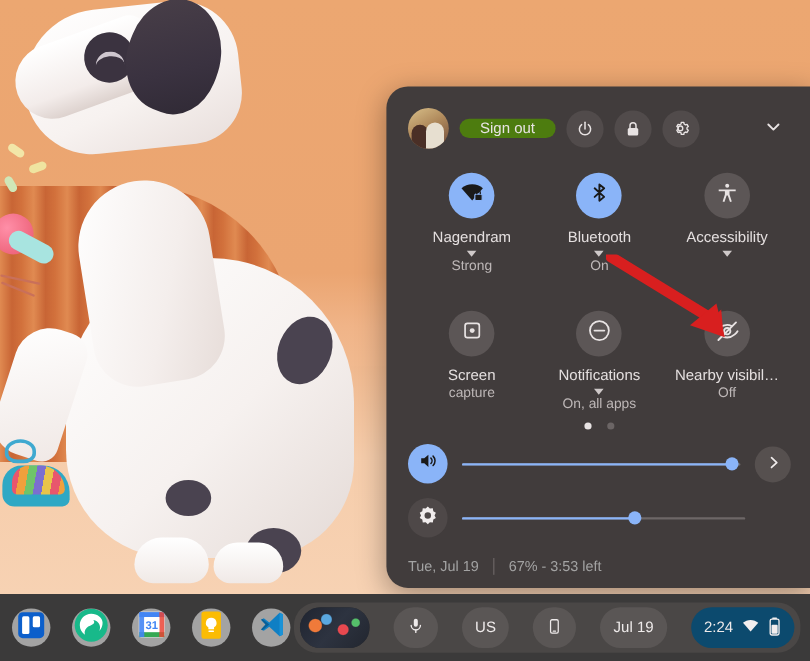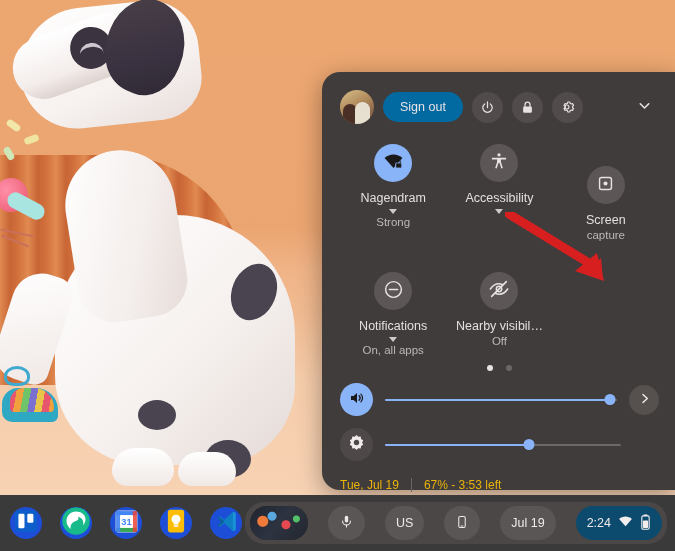--- a/index.html
+++ b/index.html
@@ -212,24 +212,24 @@
   }
   .avatar::after {
     content: "";
     position: absolute;
     right: 4px; bottom: 0;
     width: 15px; height: 22px;
     background: #e7dfd0;
     border-radius: 8px 8px 0 0;
   }
   .signout-btn {
-    height: 30px;
+    height: 16px;
     padding: 0 17px;
     border-radius: 16px;
-    background: #0369a1;
+    background: #4d7c0f;
     color: #e8e3e3;
     font-size: 12.5px;
     display: flex;
     align-items: center;
     border: none;
     cursor: pointer;
     font-family: "Liberation Sans", sans-serif;
   }
   .icon-btn {
     width: 31px; height: 31px;
@@ -378,21 +378,21 @@
     flex: 0 0 auto;
   }
 
   
   .qs-footer {
     display: flex;
     align-items: center;
     gap: 12px;
     margin-top: 17px;
     font-size: 12px;
-    color: #eab308;
+    color: #a3a3a3;
   }
   .footer-sep {
     width: 1px; height: 14px;
     background: #6b6565;
   }
 
   
   #arrow-annotation {
     position: absolute;
     left: 505px; top: 212px;
@@ -411,21 +411,21 @@
   }
   .shelf-apps {
     display: flex;
     align-items: center;
     gap: 18px;
     margin-left: 10px;
   }
   .app-icon {
     width: 32px; height: 32px;
     border-radius: 50%;
-    background: #1d4ed8;
+    background: #a3a3a3;
     display: flex;
     align-items: center;
     justify-content: center;
     overflow: hidden;
     cursor: pointer;
     flex: 0 0 auto;
   }
   .status-area {
     margin-left: auto;
     margin-right: 8px;
@@ -558,20 +558,34 @@
             </svg>
           </span>
         </div>
         <div class="tile-label-row">
           <span class="tile-label">Nagendram</span>
           <span class="caret"></span>
         </div>
         <div class="tile-sub">Strong</div>
       </div>
 
+      <div class="tile">
+        <div class="tile-circle on">
+          <span>
+            <svg width="19" height="19" viewBox="0 0 24 24" fill="none" stroke="#1a1a1a" stroke-width="2" stroke-linejoin="round" stroke-linecap="round">
+              <path d="M7 7.5l10 9-5 4V3.5l5 4-10 9"></path>
+            </svg>
+          </span>
+        </div>
+        <div class="tile-label-row">
+          <span class="tile-label">Bluetooth</span>
+          <span class="caret"></span>
+        </div>
+        <div class="tile-sub">On</div>
+      </div>
 
       <div class="tile">
         <div class="tile-circle off">
           <span>
             <svg width="20" height="20" viewBox="0 0 24 24" fill="#e8e3e3">
               <circle cx="12" cy="4.6" r="2"></circle>
               <path d="M3.5 8.2h17v1.9h-6.2v3.1l2.3 7.1-1.8.6-2.2-6.6h-1.2l-2.2 6.6-1.8-.6 2.3-7.1v-3.1H3.5z"></path>
             </svg>
           </span>
         </div>

